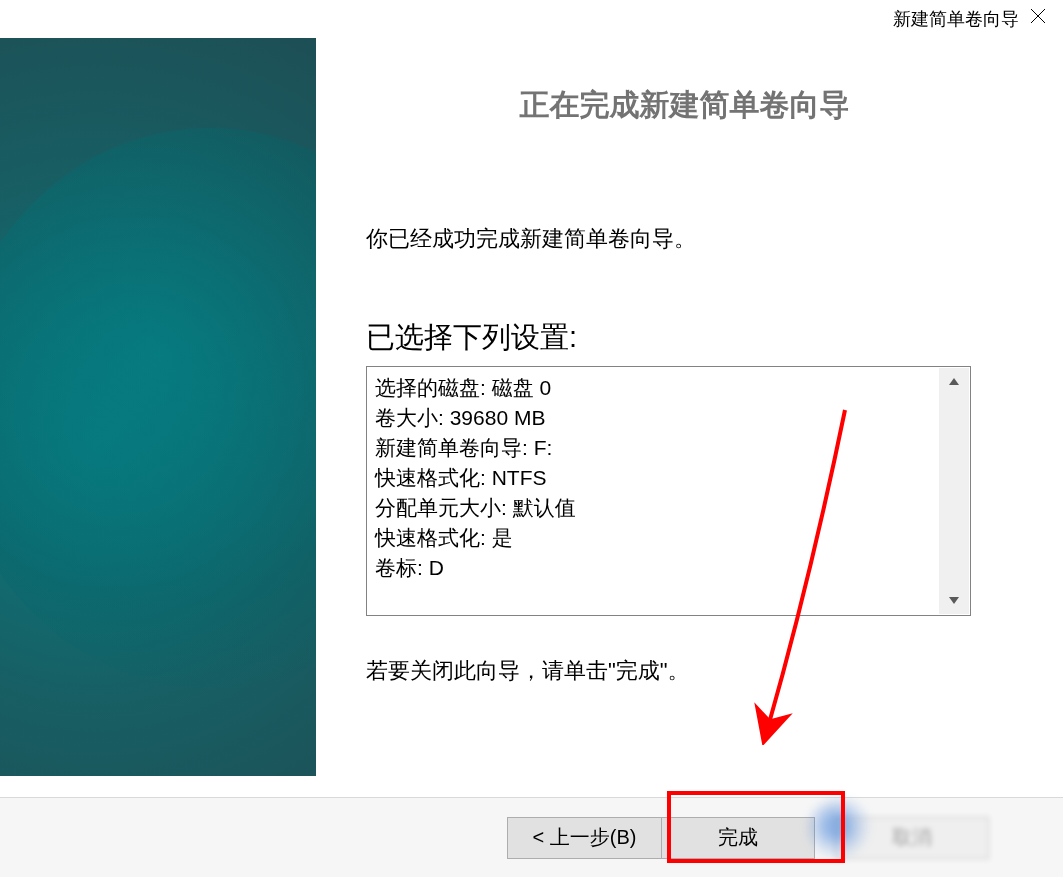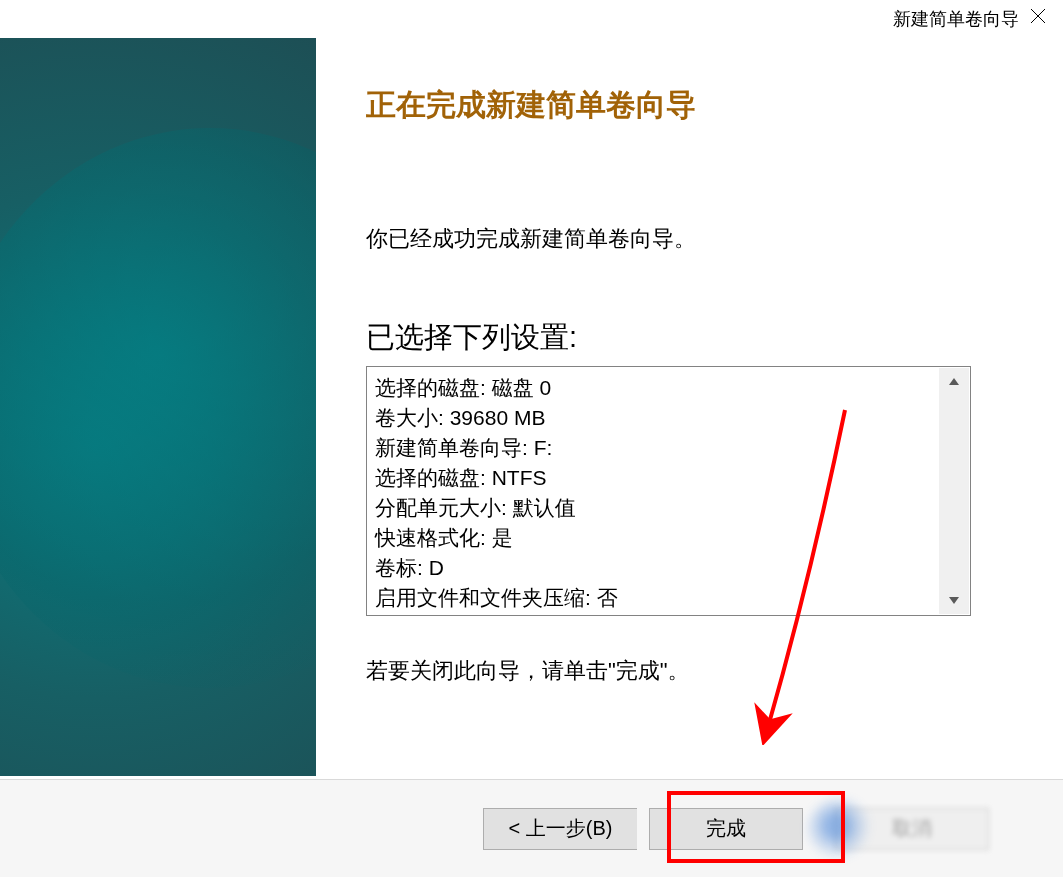--- a/index.html
+++ b/index.html
@@ -68,23 +68,24 @@
       background: radial-gradient(circle at 40% 40%, rgba(0,130,135,0.6) 0%, rgba(0,100,105,0.3) 55%, rgba(0,80,85,0) 80%);
     }
     .content-area {
       flex: 1;
       padding: 42px 60px 0 50px;
       position: relative;
     }
     .heading {
       font-size: 30px;
       font-weight: bold;
-      color: #a16207;
+      color: #737373;
       margin-bottom: 98px;
       margin-top: 5px;
+      text-align: center;
     }
     .intro-text {
       font-size: 22px;
       color: #000;
       margin-bottom: 64px;
     }
     .settings-label {
       font-size: 29px;
       color: #000;
       margin-bottom: 8px;
@@ -135,25 +136,25 @@
     .closing-text {
       font-size: 22px;
       color: #000;
       margin-top: 40px;
     }
     .button-row {
       position: absolute;
       bottom: 0;
       left: 0;
       right: 0;
-      height: 98px;
+      height: 80px;
       display: flex;
       align-items: center;
       justify-content: flex-end;
-      gap: 12px;
+      gap: 0;
       padding-right: 74px;
       border-top: 1px solid #d9d9d9;
       background: #f6f6f6;
     }
     .wiz-button {
       height: 42px;
       min-width: 154px;
       background: #e1e1e1;
       border: 1px solid #adadad;
       font-size: 20px;
@@ -224,25 +225,24 @@
   <div class="content-area">
     <h1 class="heading">正在完成新建简单卷向导</h1>
     <p class="intro-text">你已经成功完成新建简单卷向导。</p>
     <p class="settings-label">已选择下列设置:</p>
 
     <div class="settings-box">
       <div class="settings-list">
         <div class="row">选择的磁盘: 磁盘 0</div>
         <div class="row">卷大小: 39680 MB</div>
         <div class="row">新建简单卷向导: F:</div>
-        <div class="row">选择的磁盘: NTFS</div>
+        <div class="row">快速格式化: NTFS</div>
         <div class="row">分配单元大小: 默认值</div>
         <div class="row">快速格式化: 是</div>
         <div class="row">卷标: D</div>
-        <div class="row">启用文件和文件夹压缩: 否</div>
       </div>
       <div class="scrollbar">
         <div class="scroll-arrow">
           <svg viewBox="0 0 12 10">
               <polygon points="6,2 11,9 1,9"></polygon>
             </svg>
         </div>
         <div class="scroll-arrow">
           <svg viewBox="0 0 12 10">
               <polygon points="1,1 11,1 6,8"></polygon>

